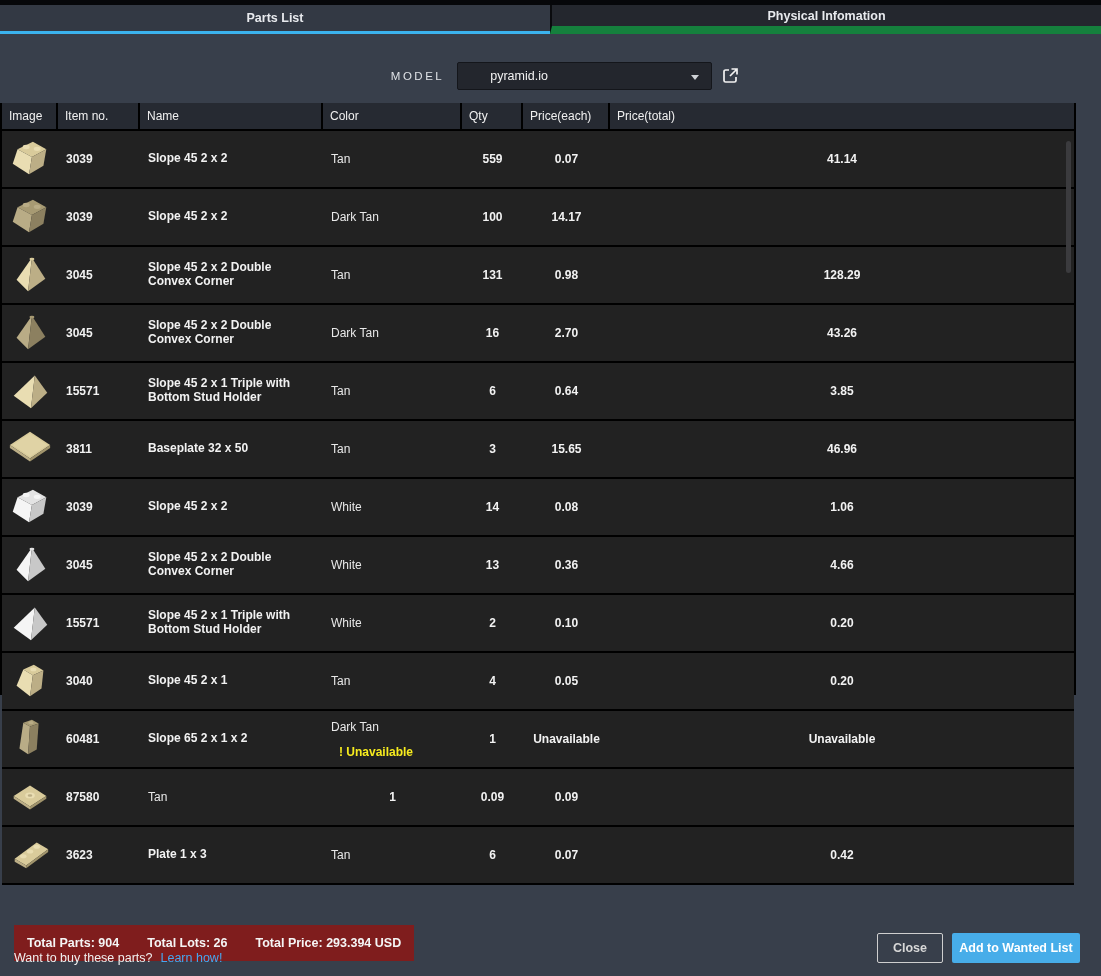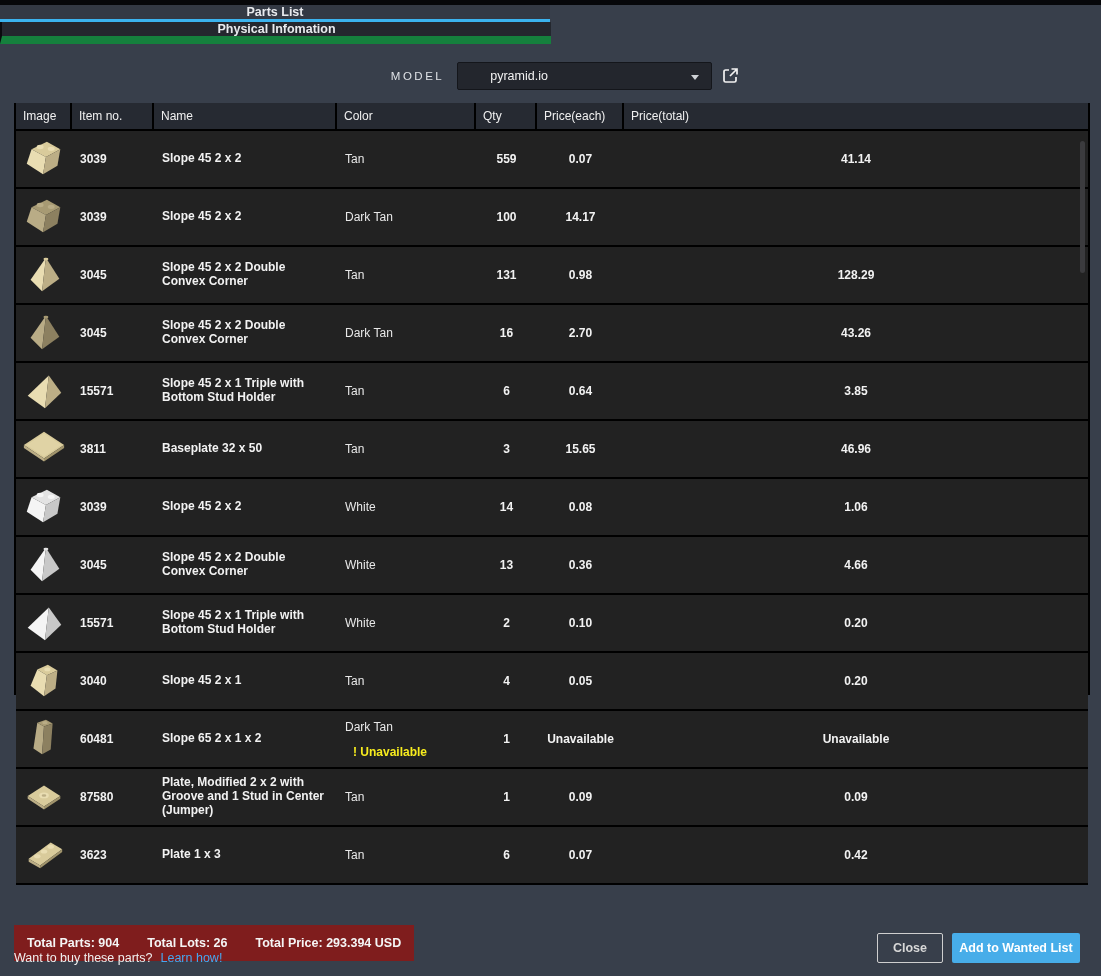--- a/index.html
+++ b/index.html
@@ -1,38 +1,38 @@
 <!DOCTYPE html>
 <html><head>
 <meta charset="utf-8">
 <style>
   * { margin:0; padding:0; box-sizing:border-box; }
   html,body { width:1101px; height:976px; overflow:hidden; }
   body { background:#383f4b; font-family:"Liberation Sans", sans-serif; color:#f0f0f0; position:relative; }
 
   .top-strip { position:absolute; left:0; top:0; width:1101px; height:5px; background:#06070a; }
 
-  .tabs { position:absolute; left:0; top:5px; width:1101px; height:29px; display:flex;flex-direction:column; }
+  .tabs { position:absolute; left:0; top:5px; width:1101px; height:29px; display:flex; }
   .tab { width:550px; height:29px; display:flex; align-items:center; justify-content:center;
          font-size:12.5px; font-weight:bold; color:#e8eaee; cursor:pointer; }
   .tab.active   { background:#333944; border-bottom:3px solid #3bb3ee; }
   .tab.inactive { background:#24272e; border-bottom:8px solid #15803d; border-left:2px solid #0a0b0e; width:551px; }
 
   .model-row { position:absolute; left:14px; top:44px; width:1073px; height:64px;
                display:flex; align-items:center; justify-content:center; }
   .model-inner { display:flex; align-items:center; position:relative; left:15px; }
   .model-label { font-size:11.5px; letter-spacing:2.5px; color:#dfe2e6; margin-right:13px; }
   .model-select { width:255px; height:28px; background:#23262d; border:1px solid #14161b; border-radius:2px;
                   display:flex; align-items:center; cursor:pointer; position:relative; }
   .model-select .val { font-size:12.5px; color:#f2f2f2; padding-left:32px; }
   .caret { position:absolute; right:12px; top:12px; width:0; height:0;
            border-left:4.5px solid transparent; border-right:4.5px solid transparent; border-top:5px solid #cfd2d6; }
   .open-btn { background:transparent; border:none; margin-left:9px; cursor:pointer; padding:0; height:20px; }
 
-  .table { position:absolute; left:14px; top:103px; width:1076px; height:592px;
+  .table { position:absolute; left:0; top:103px; width:1076px; height:592px;
            background:#222222; border-left:2px solid #000; border-right:2px solid #000; }
   .grid-cols { display:grid; grid-template-columns:56px 82px 183px 139px 61px 87px 1fr; }
   .thead { height:28px; background:#262a32; border-bottom:2px solid #000; }
   .hcell { display:flex; align-items:center; padding-left:7px; font-size:12px; color:#f0f0f0;
            border-right:2px solid #000; overflow:hidden; white-space:nowrap; }
   .hcell:last-child { border-right:none; }
   .row { height:58px; border-bottom:2px solid #000; background:#222222; cursor:default; }
   .cell { display:flex; align-items:center; overflow:hidden; }
   .c-image { justify-content:center; }
   .c-item  { padding-left:8px; font-size:12px; font-weight:bold; color:#f2f2f2; }
@@ -430,23 +430,20 @@
                 <polygon points="24,14 41,25 24,36 7,25" fill="#d9cb9b"></polygon>
                 <polygon points="7,25 24,36 24,39 7,28" fill="#bcae86"></polygon>
                 <polygon points="41,25 24,36 24,39 41,28" fill="#a1946c"></polygon>
                 <ellipse cx="24" cy="24.5" rx="5" ry="3" fill="#e9ddb2"></ellipse>
                 <ellipse cx="24" cy="24.5" rx="2.4" ry="1.4" fill="#bcae86"></ellipse>
               </svg></span>
           </div>
     <div class="cell c-item">
             <span>87580</span>
           </div>
-    <div class="cell c-name">
-            <span>Plate, Modified 2 x 2 with Groove and 1 Stud in Center (Jumper)</span>
-          </div>
     <div class="cell c-color">
       <span>Tan</span>
 
     </div>
     <div class="cell c-qty">
             <span>1</span>
           </div>
     <div class="cell c-peach">
             <span>0.09</span>
           </div>

